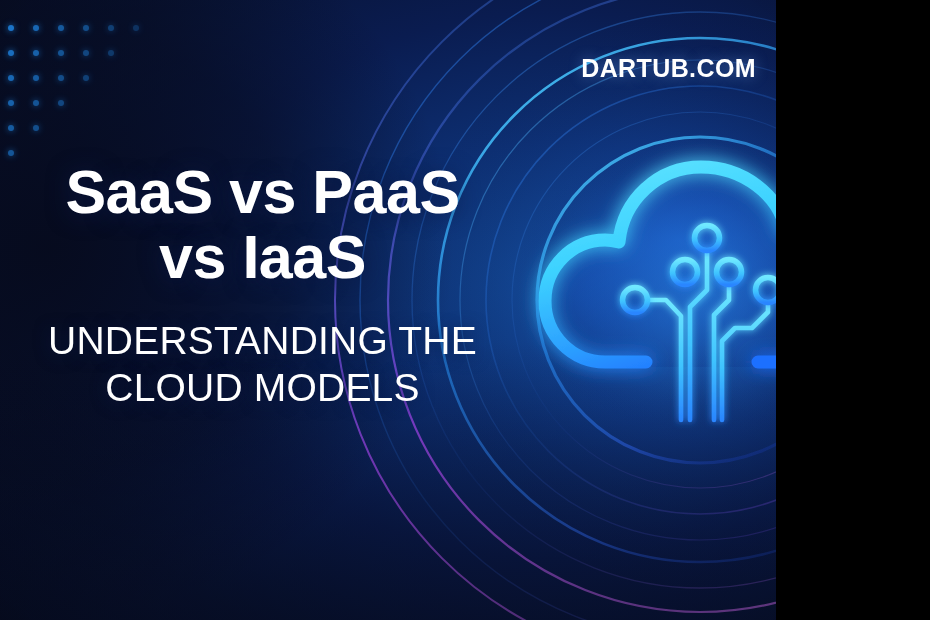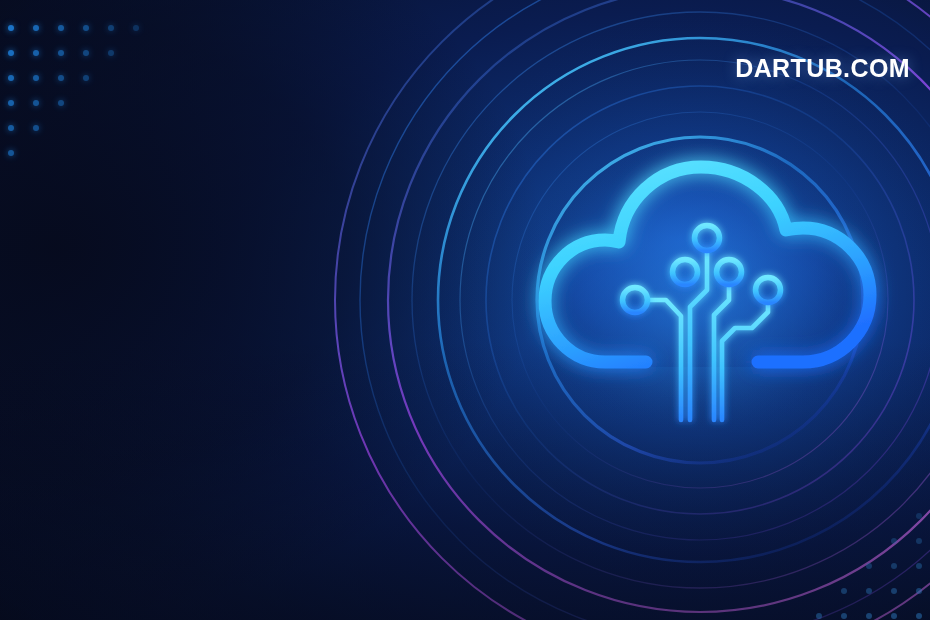--- a/index.html
+++ b/index.html
@@ -2,21 +2,21 @@
 <html><head>
 <meta charset="utf-8">
 <style>
   html, body {
     margin: 0;
     padding: 0;
     background: #000;
   }
   #poster {
     position: relative;
-    width: 930px;
+    width: 776px;
     height: 620px;
     overflow: hidden;
     font-family: "Liberation Sans", sans-serif;
     background: #070d22;
   }
 
   
   .bg-base {
     position: absolute;
     inset: 0;
@@ -315,14 +315,24 @@
       <div class="dot" style="left: 891px; top: 613px; background: rgb(42, 111, 174); opacity: 0.56;"></div>
       <div class="dot" style="left: 866px; top: 613px; background: rgb(42, 111, 174); opacity: 0.54;"></div>
       <div class="dot" style="left: 841px; top: 613px; background: rgb(42, 111, 174); opacity: 0.52;"></div>
       <div class="dot" style="left: 816px; top: 613px; background: rgb(42, 111, 174); opacity: 0.5;"></div>
     </div>
 
   <div class="bg-vignette"></div>
 
   <div class="logo">DARTUB.COM</div>
 
+  <div class="text-block">
+    <h1 class="title">
+      <span class="ln">SaaS vs PaaS</span>
+      <span class="ln">vs IaaS</span>
+    </h1>
+    <p class="subtitle">
+      <span class="ln">UNDERSTANDING THE</span>
+      <span class="ln">CLOUD MODELS</span>
+    </p>
+  </div>
 
 </div>
 
 </body></html>

